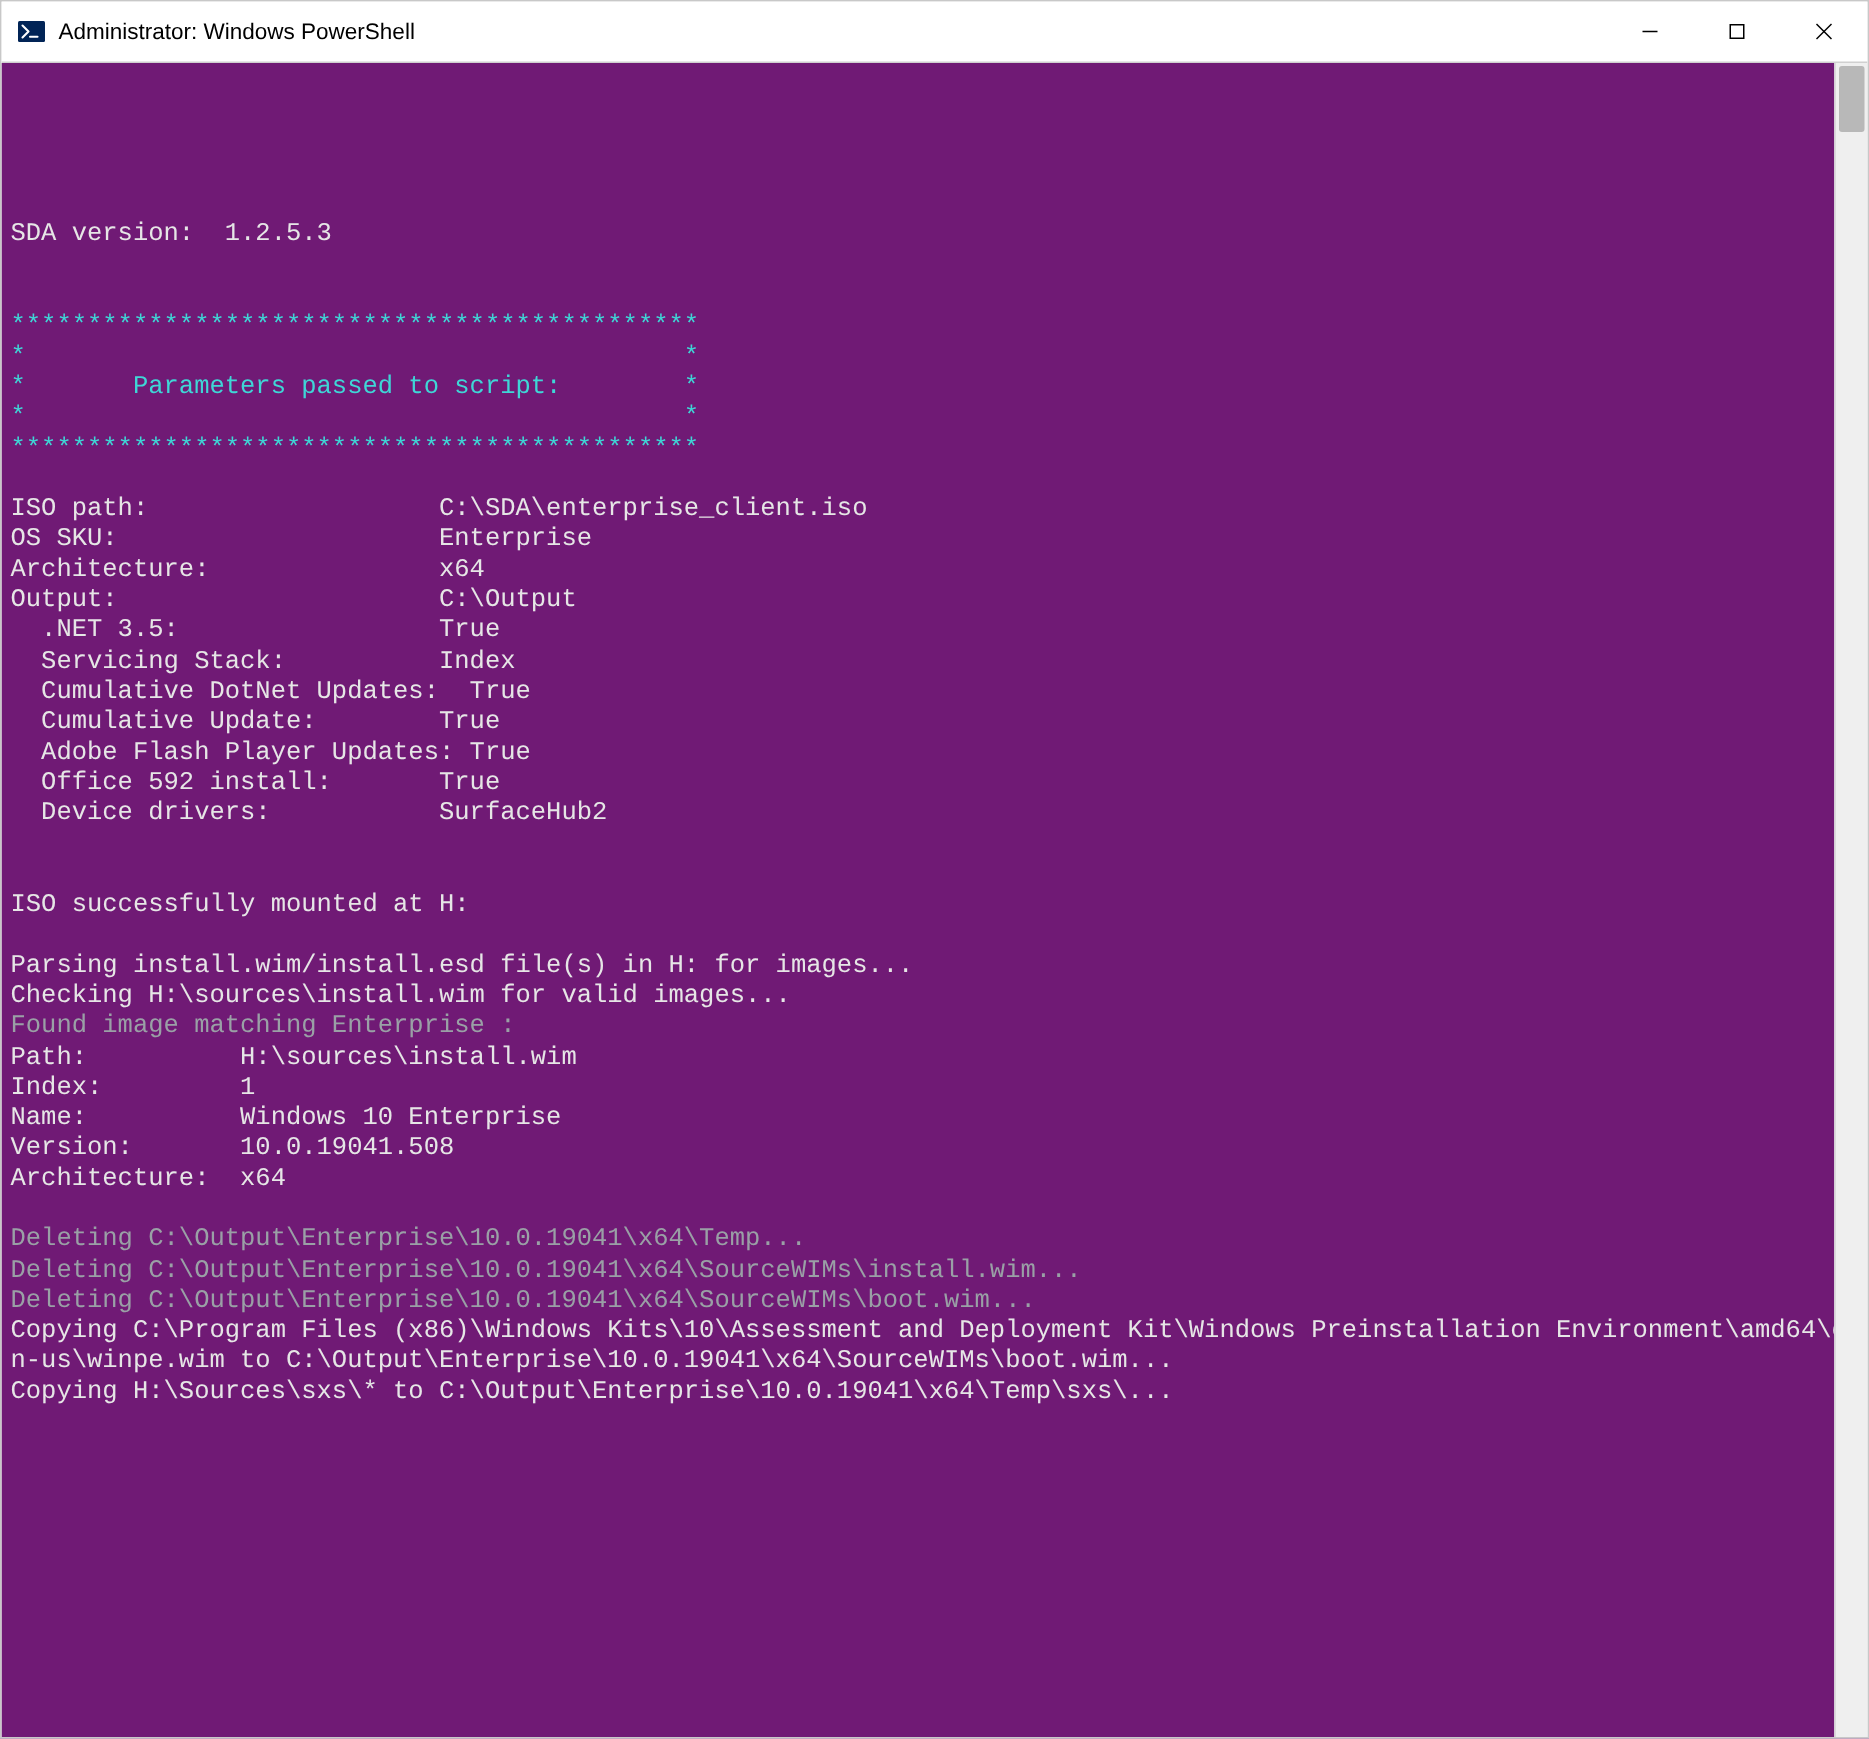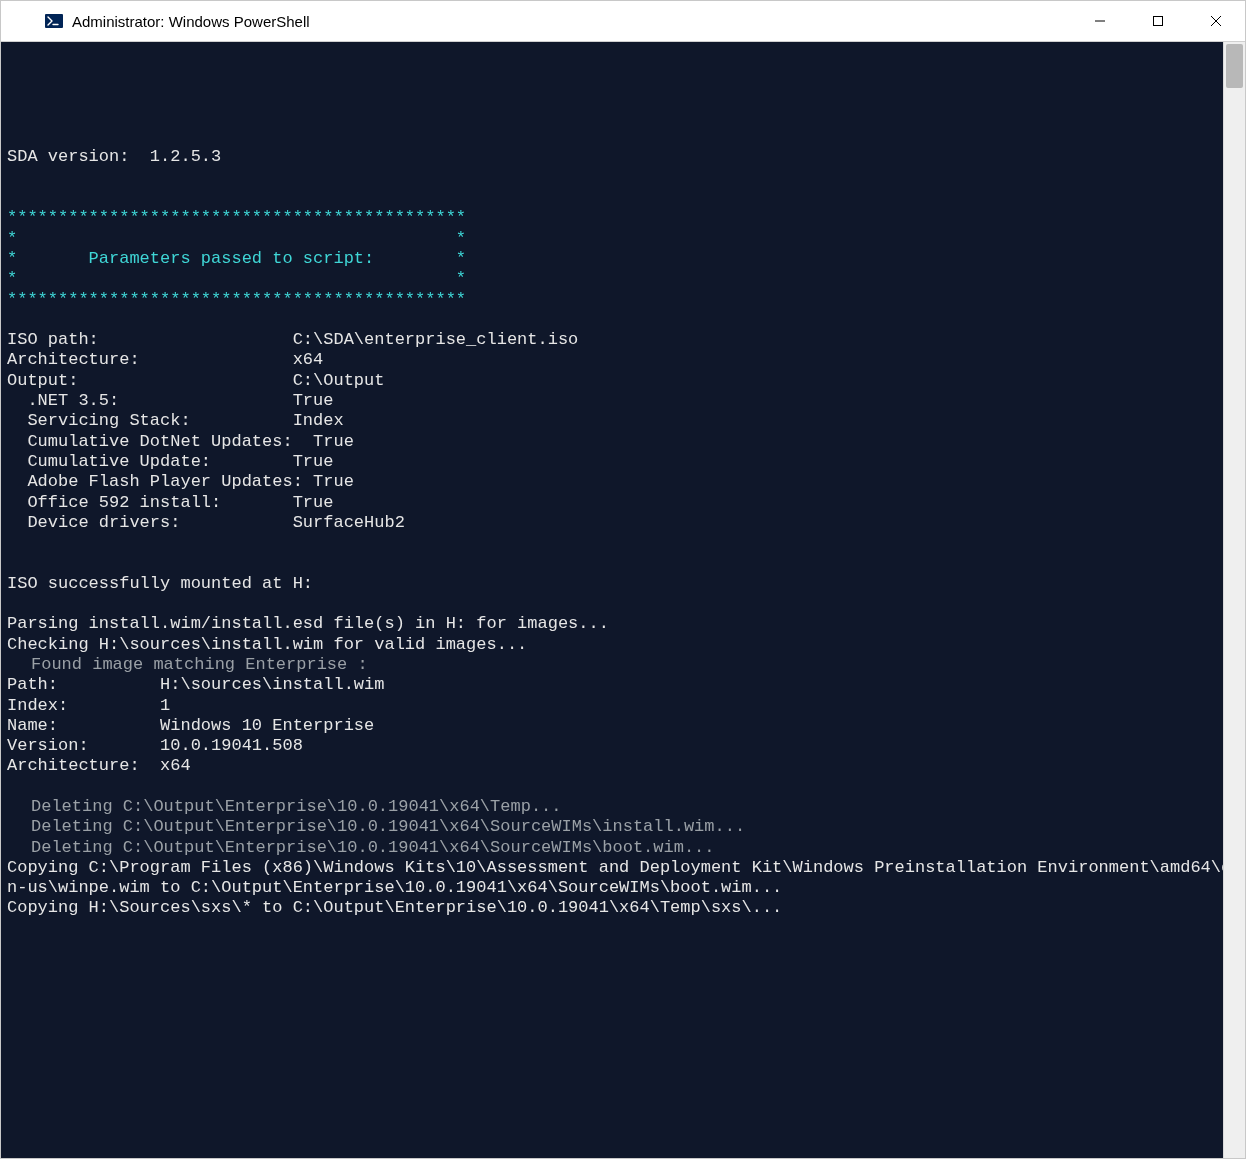--- a/index.html
+++ b/index.html
@@ -12,21 +12,20 @@
     border:1px solid #c8c8c8;
     overflow:hidden;
   }
   
   .title-bar{
     height:40px;
     display:flex;align-items:center;
     background:#fff;
     border-bottom:1px solid #d0d0d0;
     user-select:none;
-    padding-left:33px;
   }
   .title-bar .app-icon{
     width:20px;height:20px;margin:0 8px 0 10px;
     display:flex;align-items:center;justify-content:center;
   }
   .title-bar .title{
     font-size:15px;color:#000;
     flex:0 0 auto;
   }
   .title-bar .spacer{flex:1;}
@@ -36,31 +35,31 @@
     color:#000;
   }
   .win-btn svg{display:block;}
   
   .console-wrap{
     flex:1;display:flex;flex-direction:row;
     min-height:0;
   }
   .console{
     flex:1;
-    background:#0f172a;
+    background:#701a75;
     color:#e6e6e6;
     font-family:Consolas,"Courier New",monospace;
     font-size:17px;
     line-height:20.3px;
     padding:4px 4px 4px 6px;
     white-space:pre;
     overflow:hidden;
   }
   .cyan{color:#3fd6d6;}
-  .dim{color:#9aa0a6;margin-left:24px;}
+  .dim{color:#9aa0a6;}
   
   .vscroll{
     width:21px;
     background:#efefef;
     position:relative;
     border-left:1px solid #dadada;
   }
   .vscroll .thumb{
     position:absolute;top:2px;left:2px;right:2px;
     height:44px;background:#b8b8b8;border-radius:2px;
@@ -106,20 +105,21 @@
 </span><span>SDA version:  1.2.5.3
 </span><span>
 
 </span><span class="cyan">*********************************************
 </span><span class="cyan">*                                           *
 </span><span class="cyan">*       Parameters passed to script:        *
 </span><span class="cyan">*                                           *
 </span><span class="cyan">*********************************************
 </span><span>
 </span><span>ISO path:                   C:\SDA\enterprise_client.iso
+</span><span>OS SKU:                     Enterprise
 </span><span>Architecture:               x64
 </span><span>Output:                     C:\Output
 </span><span>  .NET 3.5:                 True
 </span><span>  Servicing Stack:          Index
 </span><span>  Cumulative DotNet Updates:  True
 </span><span>  Cumulative Update:        True
 </span><span>  Adobe Flash Player Updates: True
 </span><span>  Office 592 install:       True
 </span><span>  Device drivers:           SurfaceHub2
 </span><span>

